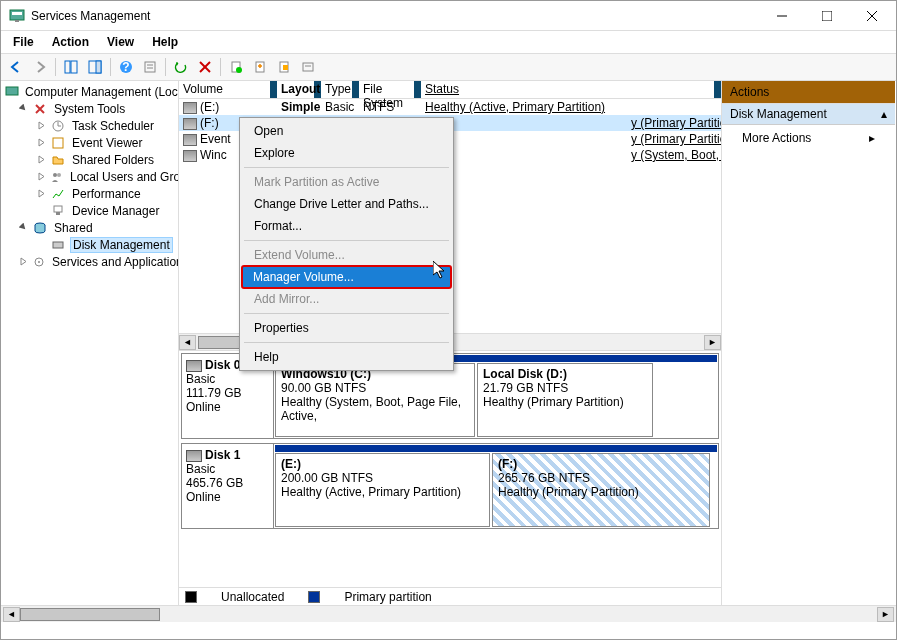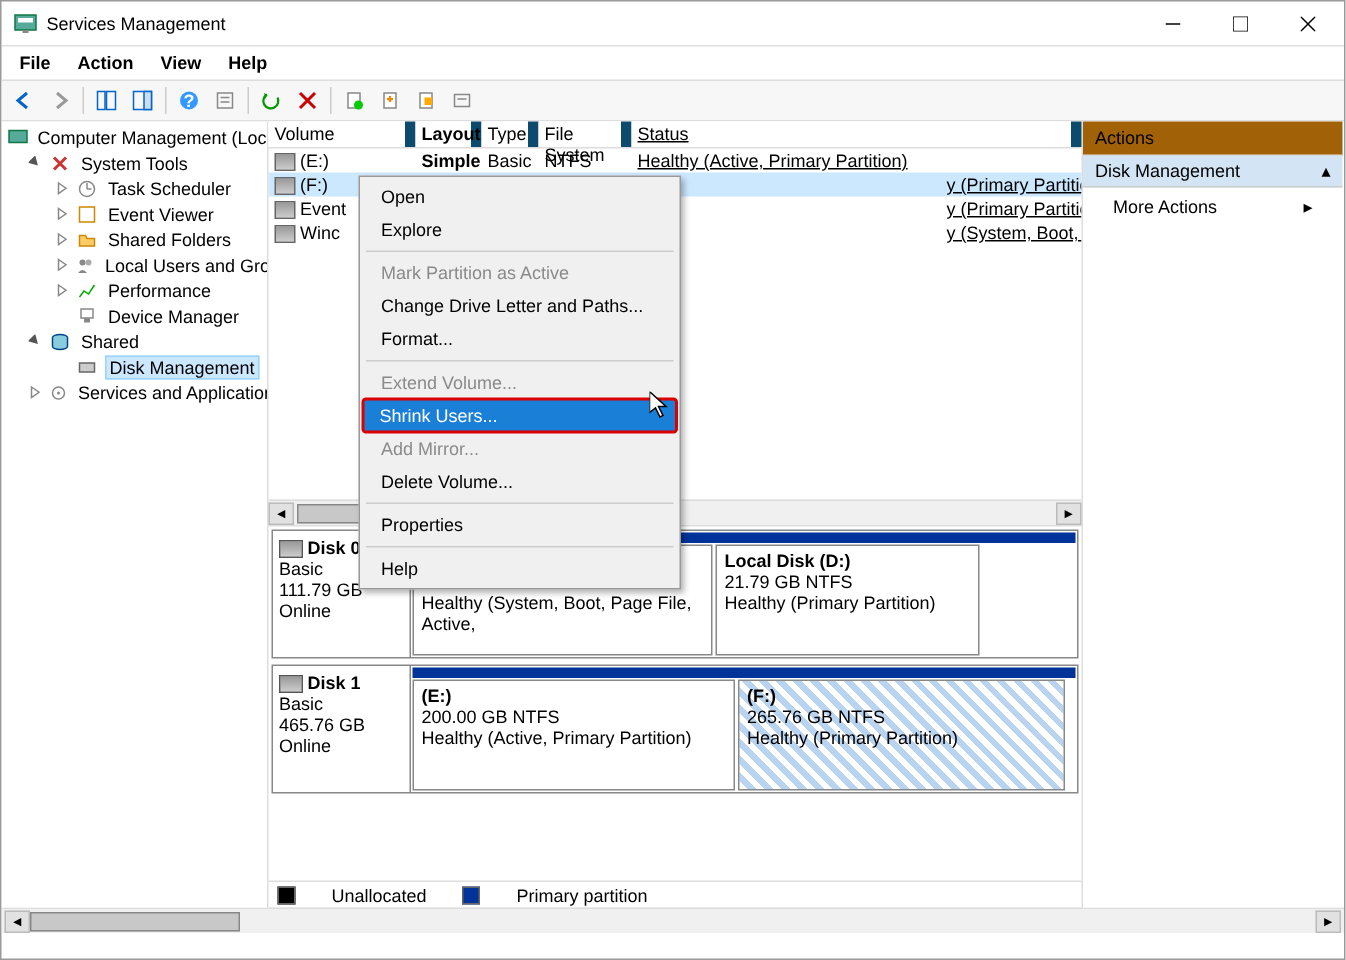--- a/index.html
+++ b/index.html
@@ -440,23 +440,22 @@
 
 <div class="ctxmenu">
   <div class="ctxitem">Open</div>
   <div class="ctxitem">Explore</div>
   <div class="ctxsep"></div>
   <div class="ctxitem disabled">Mark Partition as Active</div>
   <div class="ctxitem">Change Drive Letter and Paths...</div>
   <div class="ctxitem">Format...</div>
   <div class="ctxsep"></div>
   <div class="ctxitem disabled">Extend Volume...</div>
-  <div class="ctxitem highlight">Shrink Users...</div>
+  <div class="ctxitem highlight">Manager Volume...</div>
   <div class="ctxitem disabled">Add Mirror...</div>
-  <div class="ctxitem">Delete Volume...</div>
   <div class="ctxsep"></div>
   <div class="ctxitem">Properties</div>
   <div class="ctxsep"></div>
   <div class="ctxitem">Help</div>
 </div>
 
 <div class="cursor">
   <svg width="16" height="20">
       <path d="M0 0 L0 14 L4 11 L7 17 L9 16 L6 10 L11 10 Z" fill="#fff" stroke="#000" stroke-width="1"></path>
     </svg>

